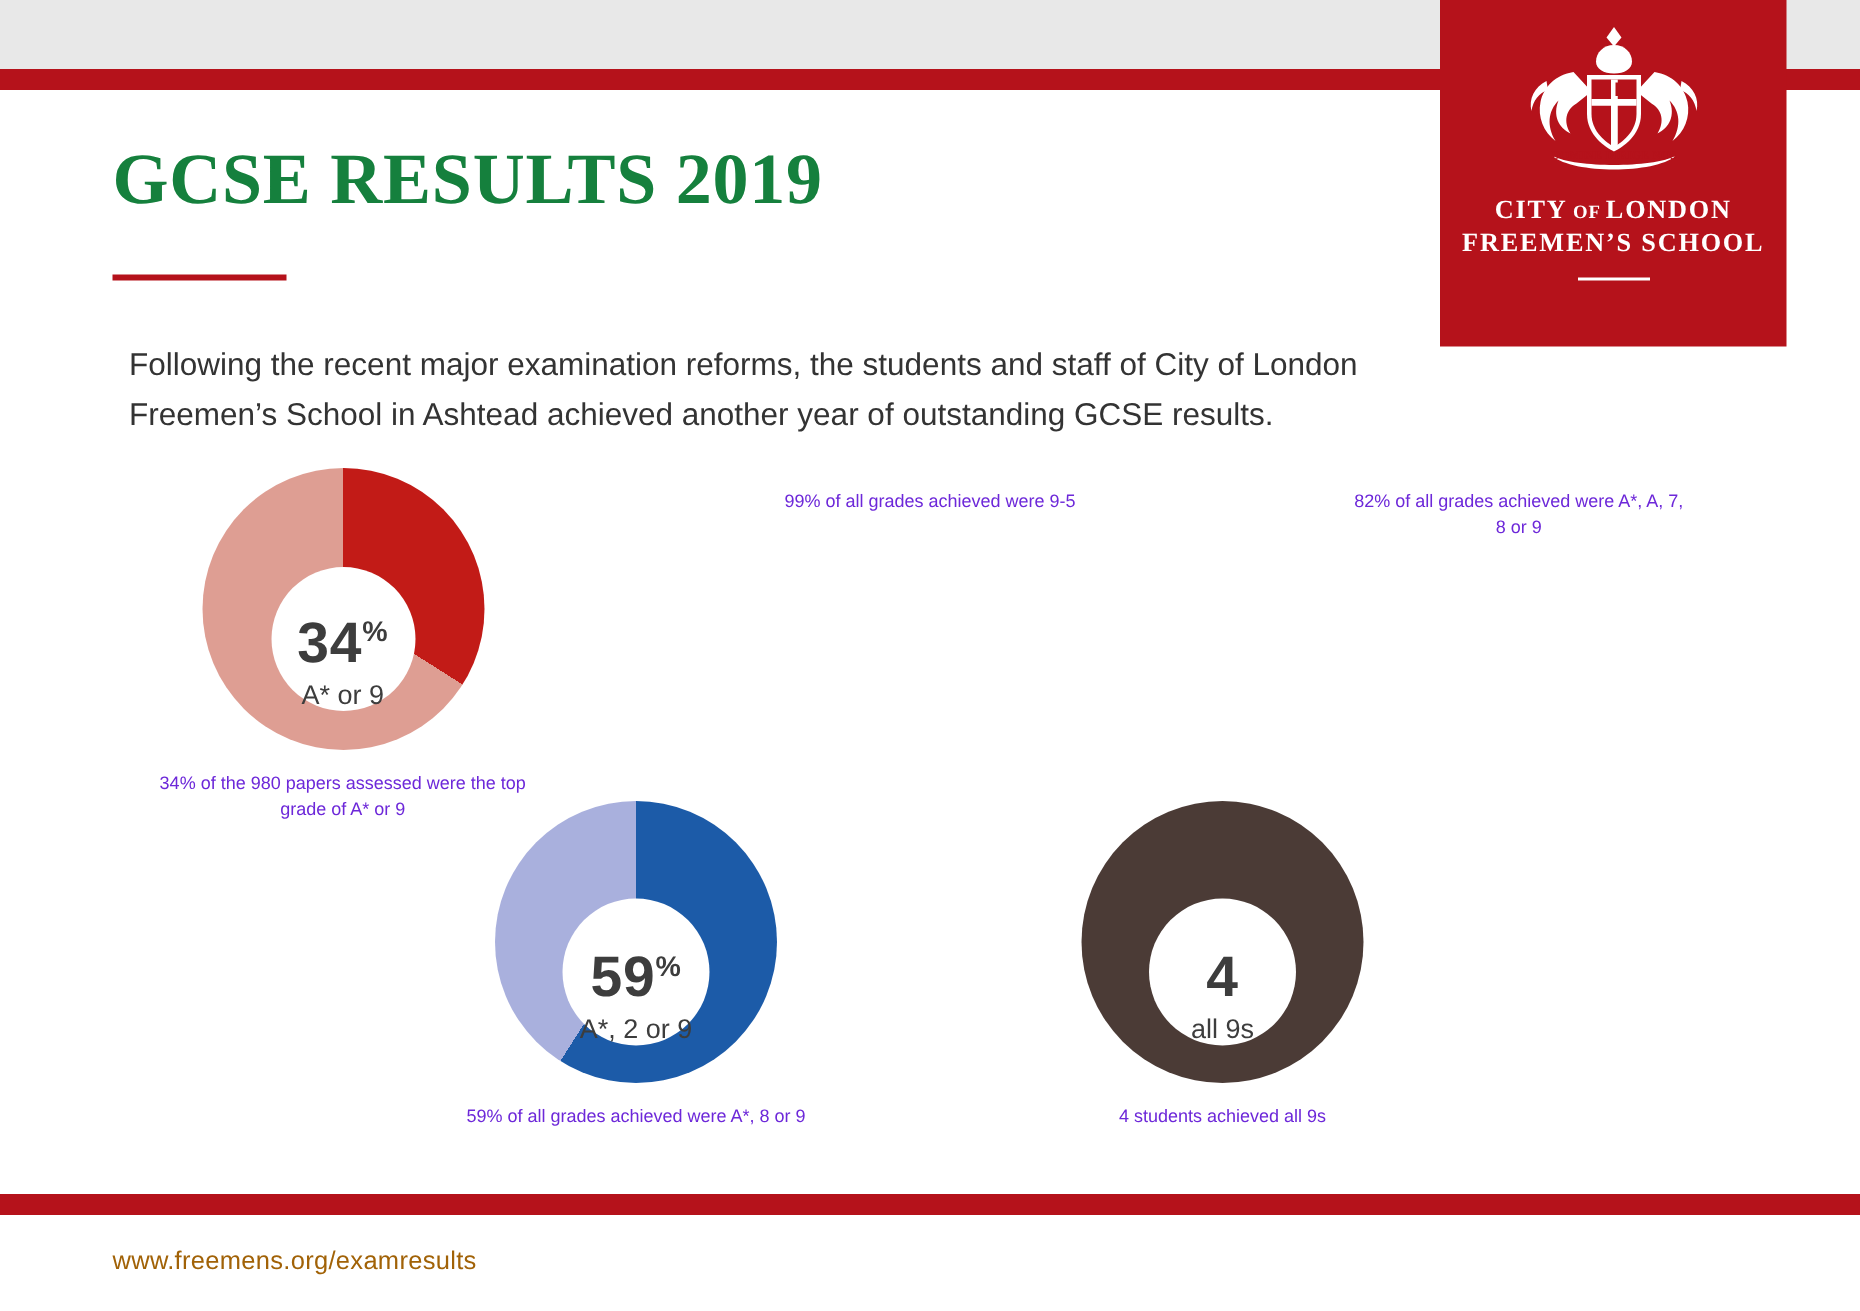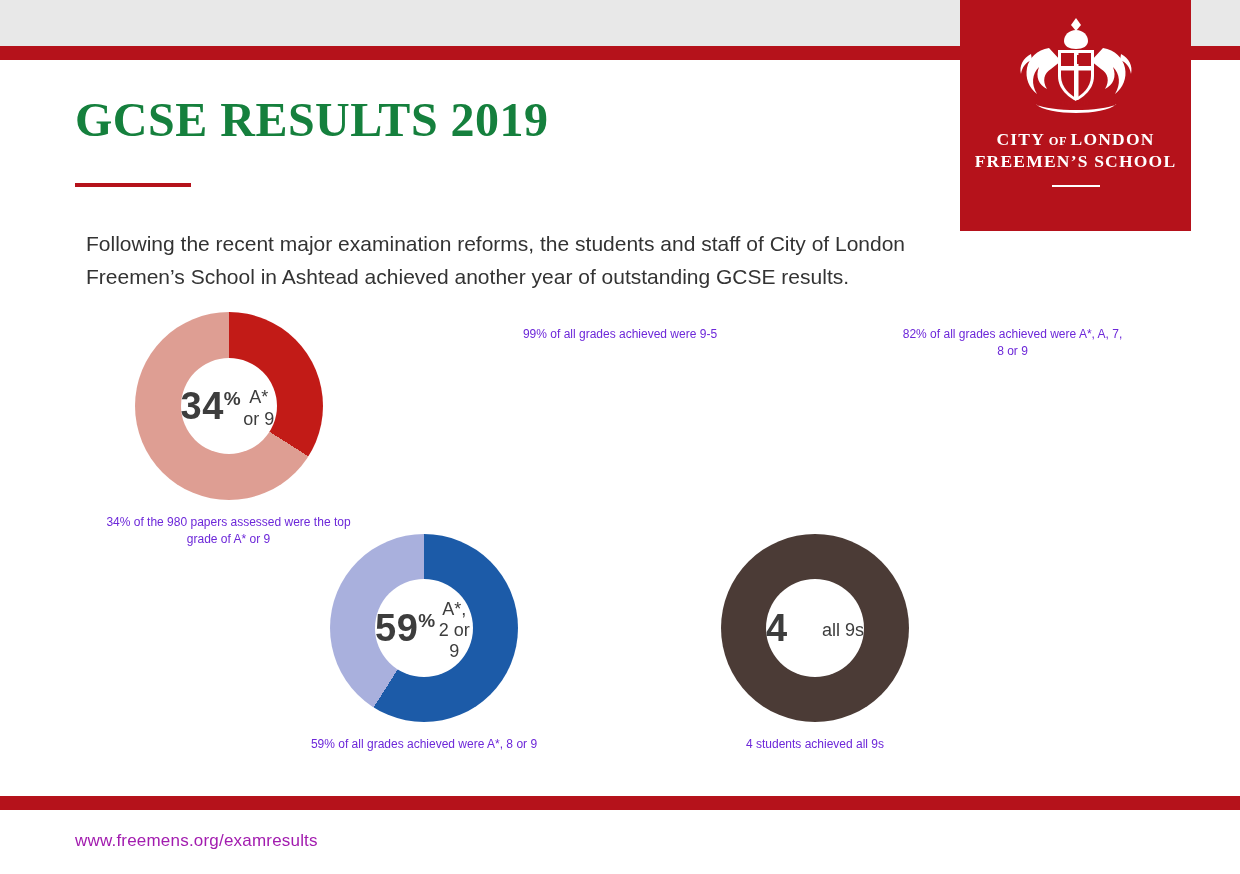--- a/index.html
+++ b/index.html
@@ -42,21 +42,21 @@
     top: 810px; left: 0;
     width: 1240px;
     height: 64px;
     background: #ffffff;
   }
   .footer-url {
     position: absolute;
     top: 831px;
     left: 75px;
     font-size: 17px;
-    color: #a21caf;
+    color: #a16207;
     letter-spacing: .2px;
   }
 
   
   .crest-block {
     position: absolute;
     top: 0;
     left: 960px;
     width: 231px;
     height: 231px;
@@ -128,24 +128,25 @@
   .donut {
     position: relative;
     border-radius: 50%;
     margin: 0 auto;
   }
   .donut .hole {
     position: absolute;
     border-radius: 50%;
     background: #ffffff;
     display: flex;
-    flex-direction: row;
+    flex-direction: column;
     align-items: center;
-    justify-content: space-between;
+    justify-content: flex-end;
     text-align: center;
+    margin-top: 20px;
   }
   .big-num {
     font-size: 38px;
     font-weight: bold;
     color: #3d3d3d;
     line-height: 1;
     letter-spacing: .5px;
   }
   .big-num .pct {
     font-size: 19px;

